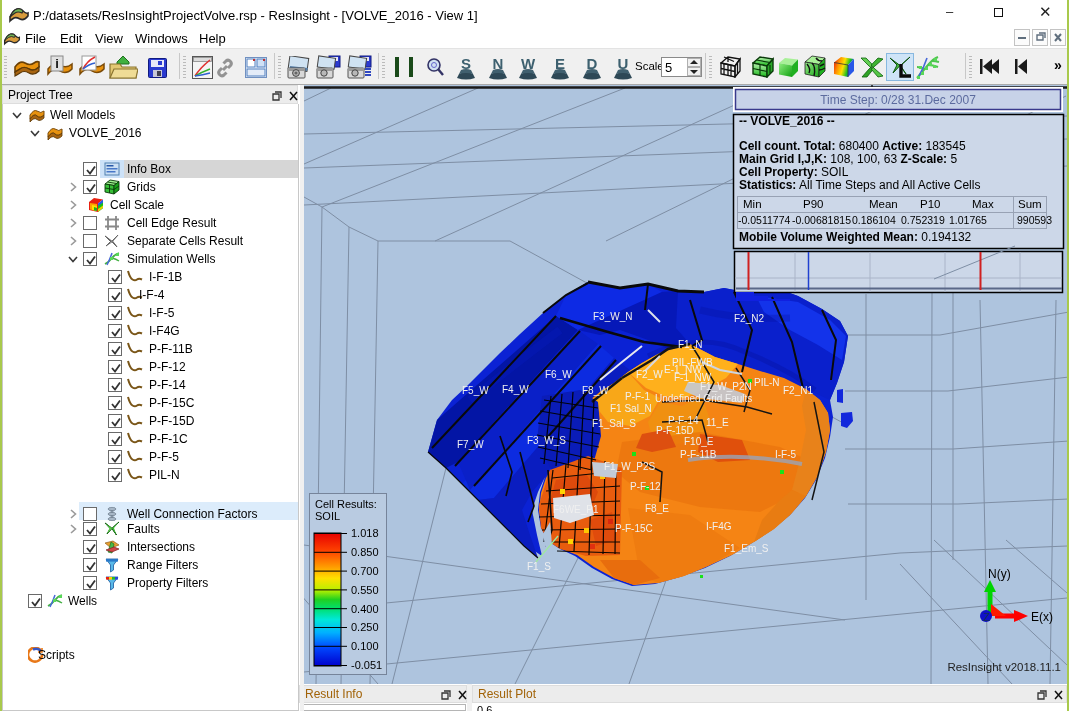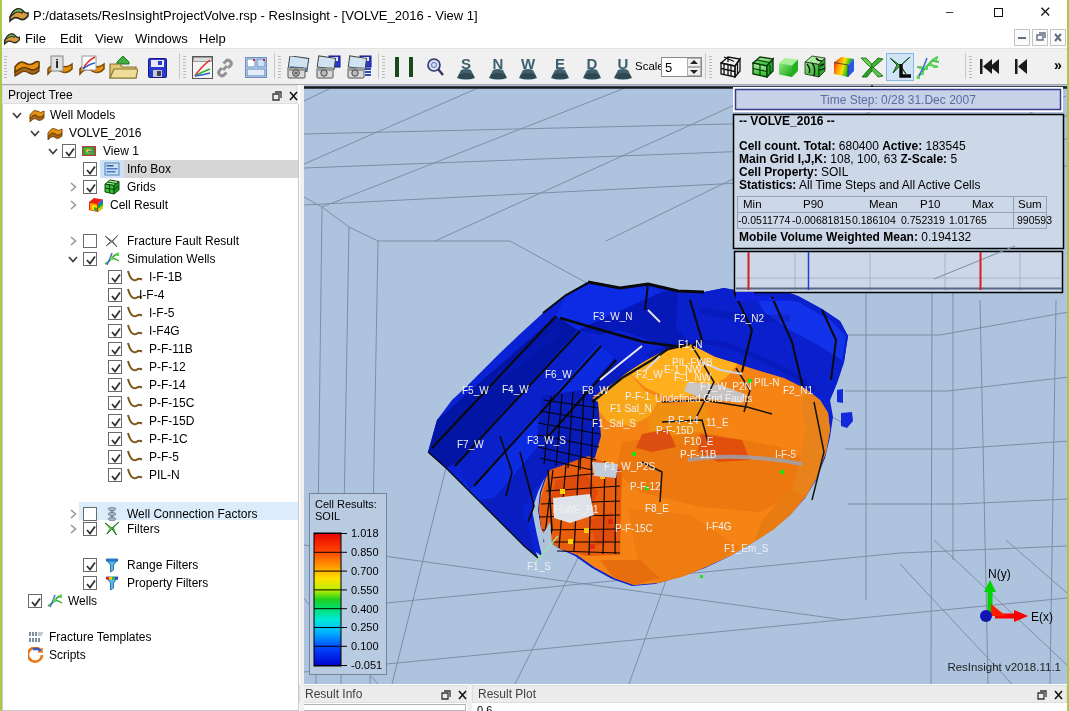--- a/index.html
+++ b/index.html
@@ -15,21 +15,21 @@
 #ldhead{left:2px;top:85px;width:296px;height:19px;background:#ececec;border:1px solid #ddd;font-size:12px;color:#000}
 #tree{left:2px;top:104px;width:297px;height:607px;background:#fff;border:1px solid #c8c8c8;border-top:none}
 .row{position:absolute;left:0;height:18px;width:295px;font-size:12px;color:#000;white-space:nowrap}
 .rt{position:absolute;top:2px}
 .arr{position:absolute;width:12px;height:12px;top:3px}
 .cb{position:absolute;width:14px;height:14px;top:2px;background:#fff;border:1px solid #6a6a6a}
 .ic{position:absolute;width:16px;height:16px;top:1px}
 #viewport{left:304px;top:85px;width:763px;height:599px}
 #greenL{left:0;top:0;width:2px;height:711px;background:#a8c94c}
 #greenR{left:1067px;top:0;width:2px;height:711px;background:#a8c94c}
-.dockhead{background:#ececec;border:1px solid #ddd;font-size:12px;color:#404040;height:18px}
+.dockhead{background:#ececec;border:1px solid #ddd;font-size:12px;color:#a16207;height:18px}
 .winbtn{position:absolute;font-size:13px;color:#222}
 .mdibtn{position:absolute;top:29px;width:16px;height:17px;border:1px solid #c3c3c3;background:#fbfbfb}
 </style></head>
 <body>
 <div id="app">
  <div class="abs" id="titlebar"></div>
  <svg class="abs" style="left:8px;top:4px" width="22" height="22" viewBox="0 0 22 22">
       <path d="M2 13 Q5 6 9 5 Q13 4 15 7 Q18 10 20 9 L20 12 Q16 17 12 15 Q8 13 6 14 Q4 15 2 17 Z" fill="#d79b3c" stroke="#2a2a2a" stroke-width="1.6"></path>
       <path d="M2 13 Q5 6 9 5 Q13 4 15 7 L14 9 Q10 7 7 9 Q4 11 2 13Z" fill="#6fb353" stroke="#2a2a2a" stroke-width="1.2"></path>
     </svg>
@@ -436,32 +436,20 @@
       </div>
   <div class="row" style="top:20px">
         <svg class="arr" style="left:26px" viewBox="0 0 12 12">
           <use href="#ad"></use>
         </svg>
         <svg class="ic" style="left:44px" viewBox="0 0 16 16">
           <use href="#i-wave"></use>
         </svg>
         <span class="rt" style="left:66px">VOLVE_2016</span>
       </div>
-  <div class="row" style="top:38px">
-        <svg class="arr" style="left:44px" viewBox="0 0 12 12">
-          <use href="#ad"></use>
-        </svg>
-        <div class="cb" style="left:59px"><svg width="14" height="14" viewBox="0 0 14 14">
-            <use href="#chk"></use>
-          </svg></div>
-        <svg class="ic" style="left:78px" viewBox="0 0 16 16">
-          <use href="#i-view"></use>
-        </svg>
-        <span class="rt" style="left:100px">View 1</span>
-      </div>
   <div class="row" style="top:74px">
         <svg class="arr" style="left:64px" viewBox="0 0 12 12">
           <use href="#ar"></use>
         </svg>
         <div class="cb" style="left:80px"><svg width="14" height="14" viewBox="0 0 14 14">
             <use href="#chk"></use>
           </svg></div>
         <svg class="ic" style="left:101px" viewBox="0 0 16 16">
           <use href="#i-grids"></use>
         </svg>
@@ -476,31 +464,41 @@
         </svg>
         <span class="rt" style="left:124px">Info Box</span>
       </div>
   <div class="row" style="top:92px">
         <svg class="arr" style="left:64px" viewBox="0 0 12 12">
           <use href="#ar"></use>
         </svg>
         <svg class="ic" style="left:85px" viewBox="0 0 16 16">
           <use href="#i-rain"></use>
         </svg>
-        <span class="rt" style="left:107px">Cell Result</span>
+        <span class="rt" style="left:107px">Cell Scale</span>
+      </div>
+  <div class="row" style="top:110px">
+        <svg class="arr" style="left:64px" viewBox="0 0 12 12">
+          <use href="#ar"></use>
+        </svg>
+        <div class="cb" style="left:80px"></div>
+        <svg class="ic" style="left:101px" viewBox="0 0 16 16">
+          <use href="#i-edge"></use>
+        </svg>
+        <span class="rt" style="left:124px">Cell Edge Result</span>
       </div>
   <div class="row" style="top:128px">
         <svg class="arr" style="left:64px" viewBox="0 0 12 12">
           <use href="#ar"></use>
         </svg>
         <div class="cb" style="left:80px"></div>
         <svg class="ic" style="left:101px" viewBox="0 0 16 16">
           <use href="#i-sepf"></use>
         </svg>
-        <span class="rt" style="left:124px">Fracture Fault Result</span>
+        <span class="rt" style="left:124px">Separate Cells Result</span>
       </div>
   <div class="row" style="top:146px">
         <svg class="arr" style="left:64px" viewBox="0 0 12 12">
           <use href="#ad"></use>
         </svg>
         <div class="cb" style="left:80px"><svg width="14" height="14" viewBox="0 0 14 14">
             <use href="#chk"></use>
           </svg></div>
         <svg class="ic" style="left:101px" viewBox="0 0 16 16">
           <use href="#i-simw"></use>
@@ -628,21 +626,30 @@
   <div class="row" style="top:416px">
         <svg class="arr" style="left:64px" viewBox="0 0 12 12">
           <use href="#ar"></use>
         </svg>
         <div class="cb" style="left:80px"><svg width="14" height="14" viewBox="0 0 14 14">
             <use href="#chk"></use>
           </svg></div>
         <svg class="ic" style="left:101px" viewBox="0 0 16 16">
           <use href="#i-faultx"></use>
         </svg>
-        <span class="rt" style="left:124px">Filters</span>
+        <span class="rt" style="left:124px">Faults</span>
+      </div>
+  <div class="row" style="top:434px">
+        <div class="cb" style="left:80px"><svg width="14" height="14" viewBox="0 0 14 14">
+            <use href="#chk"></use>
+          </svg></div>
+        <svg class="ic" style="left:101px" viewBox="0 0 16 16">
+          <use href="#i-isect"></use>
+        </svg>
+        <span class="rt" style="left:124px">Intersections</span>
       </div>
   <div class="row" style="top:452px">
         <div class="cb" style="left:80px"><svg width="14" height="14" viewBox="0 0 14 14">
             <use href="#chk"></use>
           </svg></div>
         <svg class="ic" style="left:101px" viewBox="0 0 16 16">
           <use href="#i-rangef"></use>
         </svg>
         <span class="rt" style="left:124px">Range Filters</span>
       </div>
@@ -656,32 +663,26 @@
         <span class="rt" style="left:124px">Property Filters</span>
       </div>
   <div class="row" style="top:488px">
         <div class="cb" style="left:25px"><svg width="14" height="14" viewBox="0 0 14 14">
             <use href="#chk"></use>
           </svg></div>
         <svg class="ic" style="left:44px" viewBox="0 0 16 16">
           <use href="#i-simw"></use>
         </svg>
         <span class="rt" style="left:65px">Wells</span>
-      </div>
-  <div class="row" style="top:524px">
-        <svg class="ic" style="left:25px" viewBox="0 0 16 16">
-          <use href="#i-fract"></use>
-        </svg>
-        <span class="rt" style="left:46px">Fracture Templates</span>
       </div>
   <div class="row" style="top:542px">
         <svg class="ic" style="left:25px" viewBox="0 0 16 16">
           <use href="#i-script"></use>
         </svg>
-        <span class="rt" style="left:46px">Scripts</span>
+        <span class="rt" style="left:35px">Scripts</span>
       </div>
  </div>
 
  <svg class="abs" id="viewport" width="763" height="599" viewBox="304 85 763 599" preserveAspectRatio="none">
   <rect x="304" y="85" width="763" height="599" fill="#aec4de"></rect>
 
   <g stroke="#7e8ea4" stroke-width="1" fill="none">
    <path d="M331 88 L304 101"></path>
    <path d="M478 88 L304 164"></path>
    <path d="M625 88 L322 207"></path>

